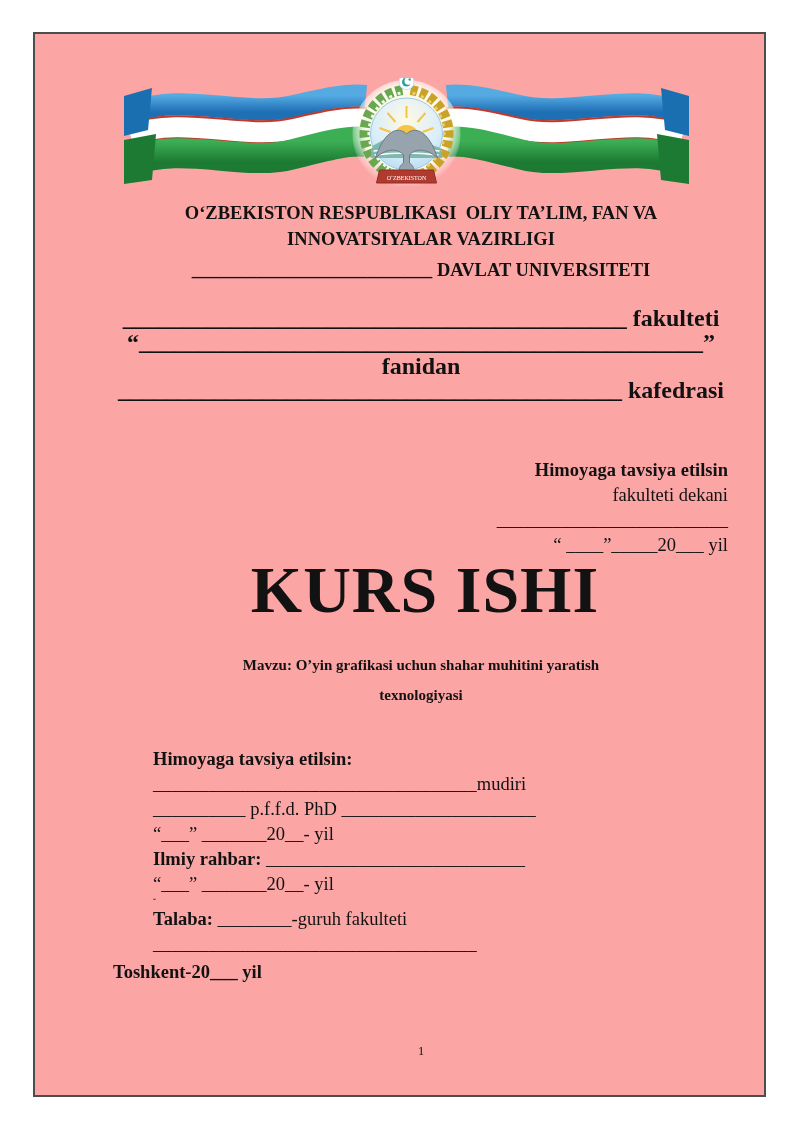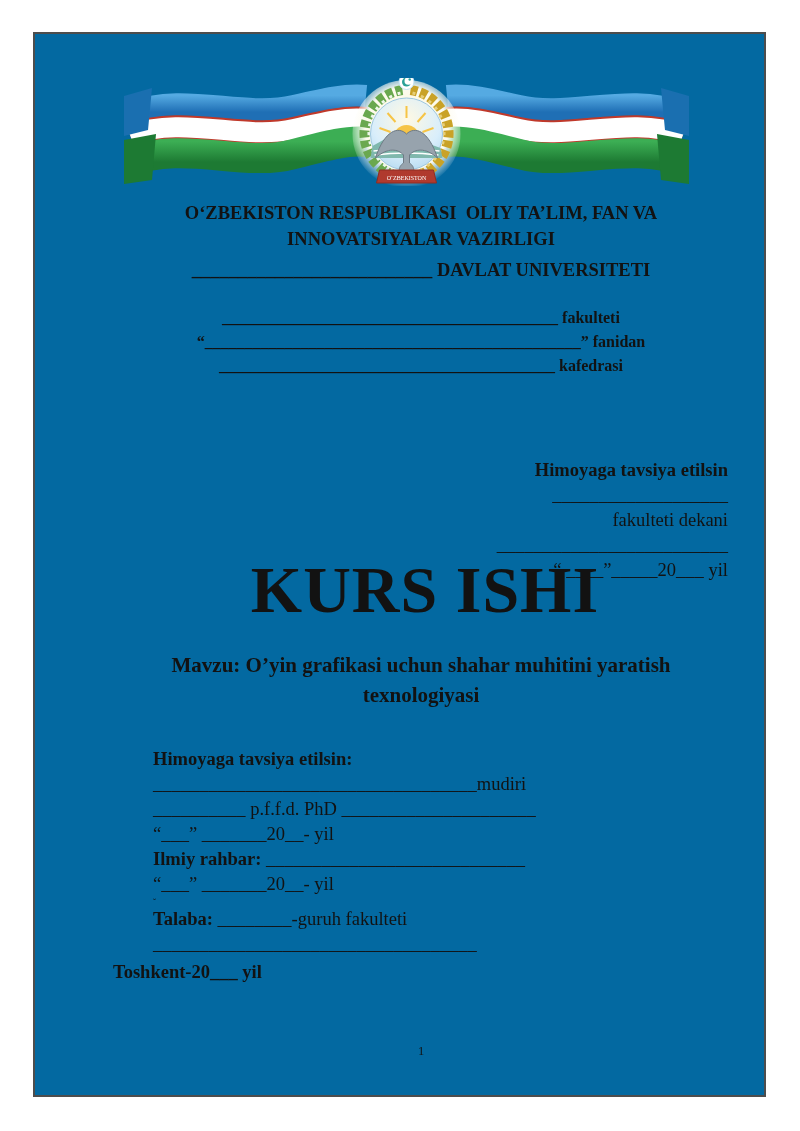--- a/index.html
+++ b/index.html
@@ -1,29 +1,29 @@
 <!DOCTYPE html>
 <html><head>
 <meta charset="utf-8">
 <style>
   html,body{margin:0;padding:0;background:#ffffff;}
   body{width:800px;height:1131px;position:relative;font-family:"Liberation Serif",serif;color:#121212;}
-  .page{position:absolute;left:33px;top:32px;width:729px;height:1061px;border:2px solid #4d4d4d;background:#0369a1;}
+  .page{position:absolute;left:33px;top:32px;width:729px;height:1061px;border:2px solid #4d4d4d;background:#fca5a5;}
   .line{white-space:pre-wrap;}
   .b{font-weight:bold;}
   
   .emblem-wrap{position:absolute;top:44px;left:78px;right:35px;text-align:center;}
   .emblem-wrap svg{transform:translateX(-15px);}
   .ministry{position:absolute;top:166px;left:78px;right:35px;text-align:center;font-weight:bold;font-size:18.5px;line-height:26px;}
   .university{position:absolute;top:226px;left:78px;right:35px;text-align:center;font-weight:bold;font-size:18.5px;}
-  .affil{position:absolute;top:272px;left:78px;right:35px;text-align:center;font-weight:bold;font-size:16px;line-height:24px;}
+  .affil{position:absolute;top:272px;left:78px;right:35px;text-align:center;font-weight:bold;font-size:24px;line-height:24px;}
   .approval-right{position:absolute;top:400px;right:36px;text-align:right;font-size:18.5px;line-height:25px;}
   .approval-right .title{font-weight:bold;margin-top:24px;}
   .kurs{position:absolute;top:520px;left:78px;right:27px;text-align:center;font-size:66px;font-weight:bold;line-height:72px;letter-spacing:1px;}
-  .mavzu{position:absolute;top:616px;left:78px;right:35px;text-align:center;font-size:21px;font-weight:bold;line-height:30px;}
+  .mavzu{position:absolute;top:616px;left:78px;right:35px;text-align:center;font-size:15px;font-weight:bold;line-height:30px;}
   .approval-left{position:absolute;top:713px;left:78px;right:35px;font-size:18.5px;line-height:25px;margin-left:40px;}
   .stray{display:block;font-size:9px;line-height:10px;}
   .toshkent{position:absolute;top:928px;left:78px;right:35px;text-align:left;font-weight:bold;font-size:18.5px;}
   .pagenum{position:absolute;top:1010px;left:78px;right:35px;text-align:center;font-size:12.5px;}
 </style>
 </head>
 <body>
 
 <div class="page">
 
@@ -112,21 +112,20 @@
   <div class="university line">__________________________ DAVLAT UNIVERSITETI</div>
 
   <div class="affil">
     <div class="line">__________________________________________ fakulteti</div>
     <div class="line">“_______________________________________________” fanidan</div>
     <div class="line">__________________________________________ kafedrasi</div>
   </div>
 
   <div class="approval-right">
     <div class="line title">Himoyaga tavsiya etilsin</div>
-    <div class="line">___________________</div>
     <div class="line">fakulteti dekani</div>
     <div class="line">_________________________</div>
     <div class="line">“ ____”_____20___ yil</div>
   </div>
 
   <div class="kurs">KURS ISHI</div>
 
   <div class="mavzu">
     <div class="line">Mavzu: O’yin grafikasi uchun shahar muhitini yaratish</div>
     <div class="line">texnologiyasi</div>

